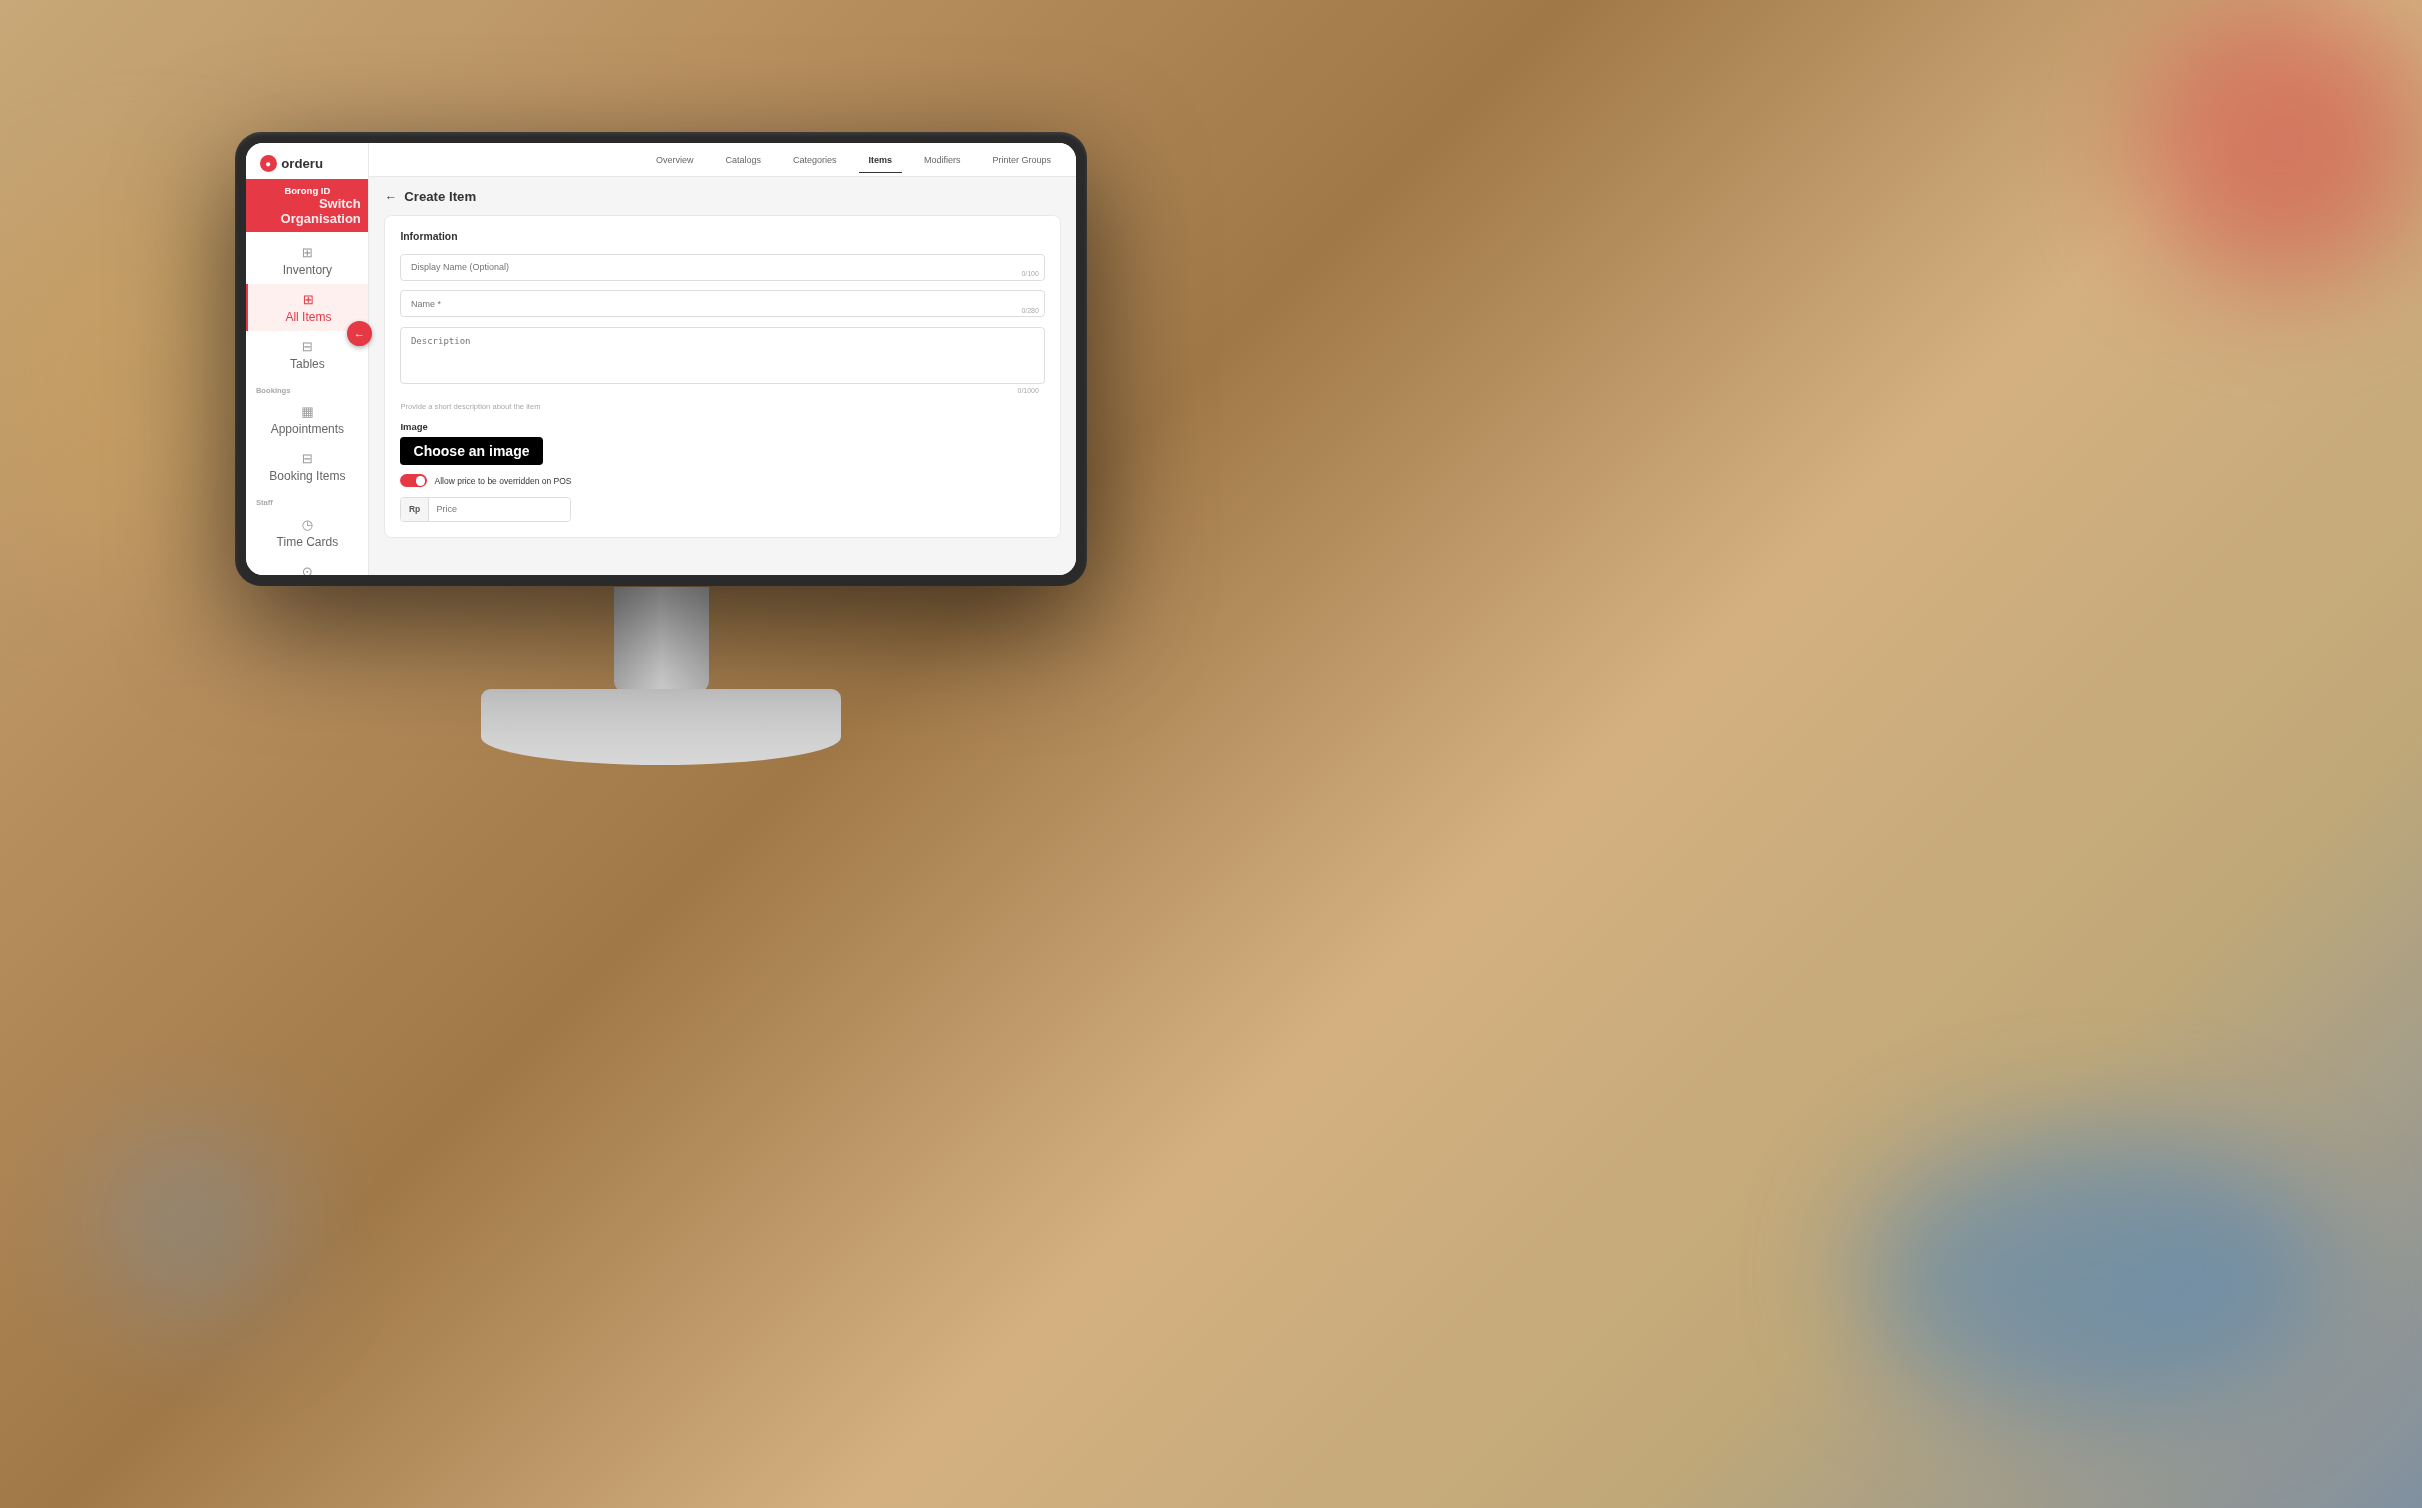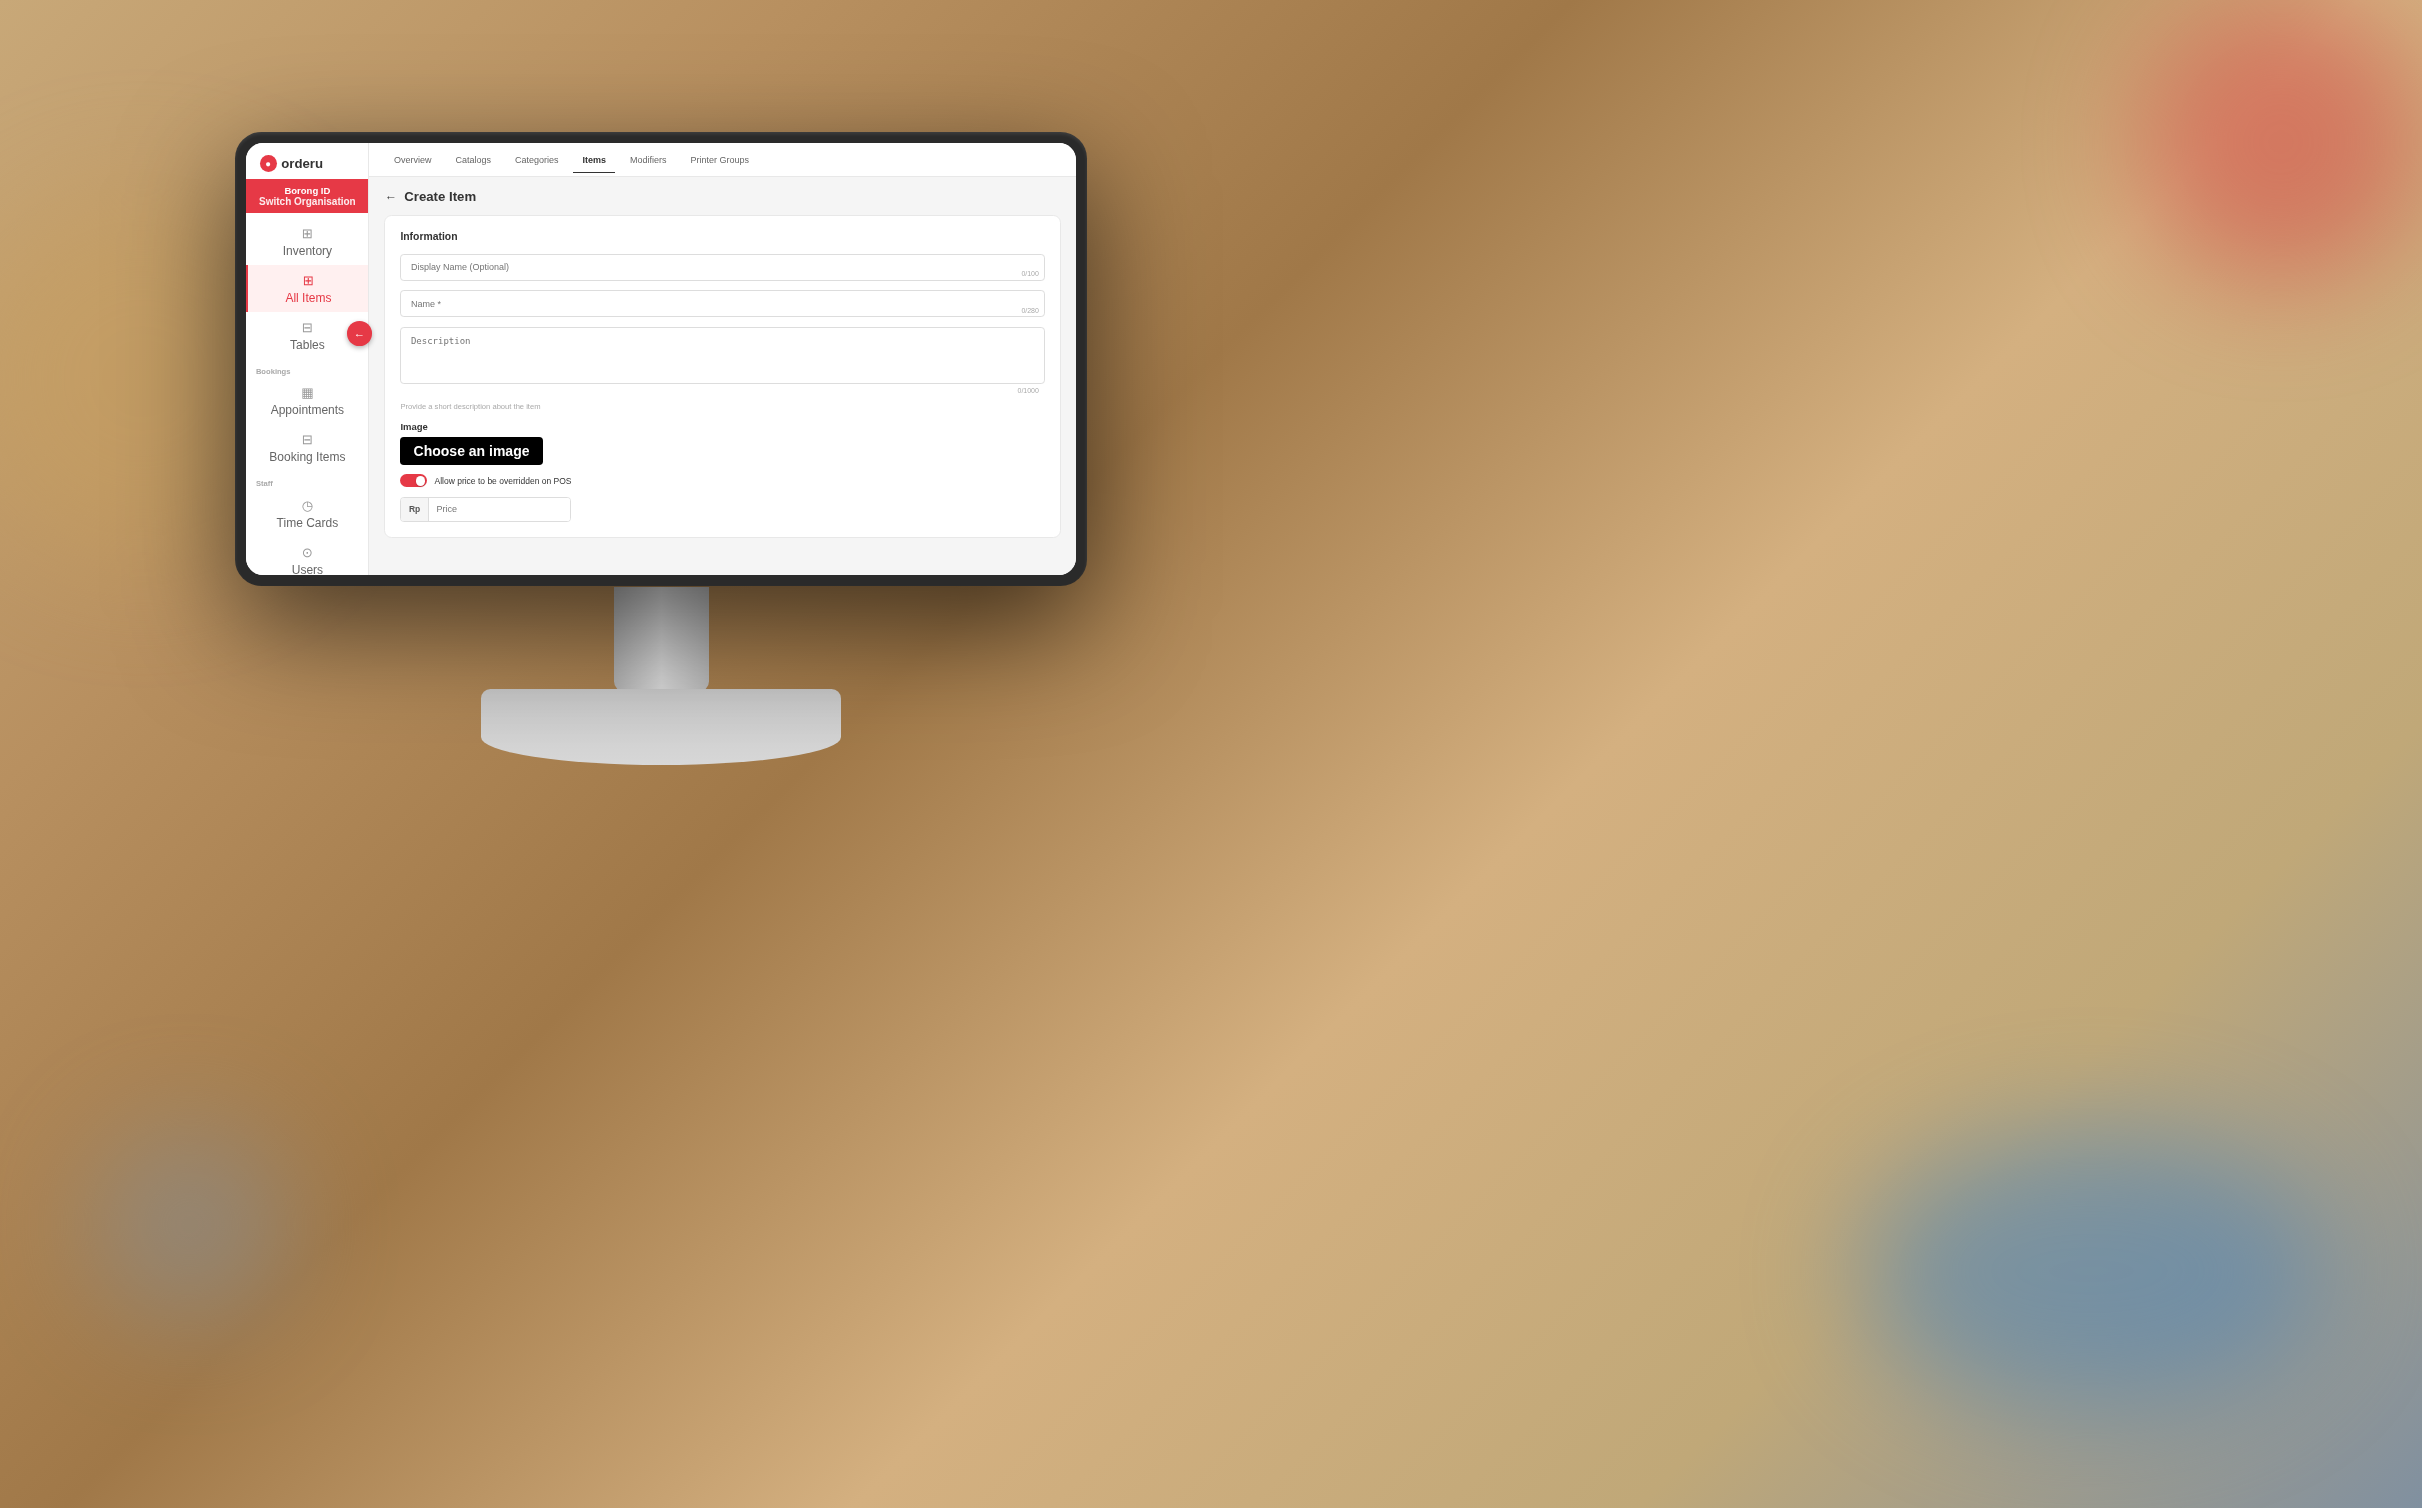--- a/index.html
+++ b/index.html
@@ -118,22 +118,23 @@
       padding: 5.7px 7.6px;
       font-size: 8.5px;
       font-weight: 600;
       cursor: pointer;
     }
     .org-banner .org-name {
       font-size: 9.5px;
       font-weight: 700;
     }
     .org-banner .org-sub {
-      font-size: 10px;
+      font-size: 13px;
       opacity: 0.9;
+      text-align: right;
     }
 
     .sidebar-nav {
       flex: 1;
       padding: 5.7px 0;
       overflow-y: auto;
     }
 
     .nav-item {
       display: flex;
@@ -198,23 +199,24 @@
       overflow: hidden;
     }
 
     
     .top-tabs {
       display: flex;
       align-items: center;
       padding: 0 15px;
       background: #fff;
       border-bottom: 0.9px solid #e8e8e8;
-      gap: 5px;
+      gap: 13px;
       height: 34px;
       flex-shrink: 0;
+      justify-content: flex-end;
     }
     .tab-item {
       padding: 7.6px 9.5px;
       font-size: 9px;
       color: #666;
       cursor: pointer;
       border-bottom: 1.9px solid transparent;
       margin-bottom: -0.9px;
       white-space: nowrap;
     }

